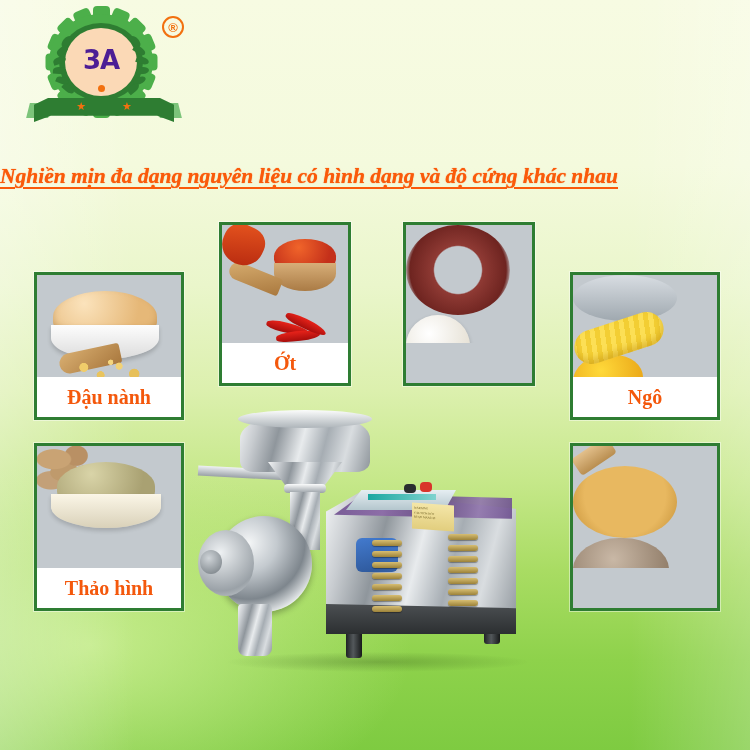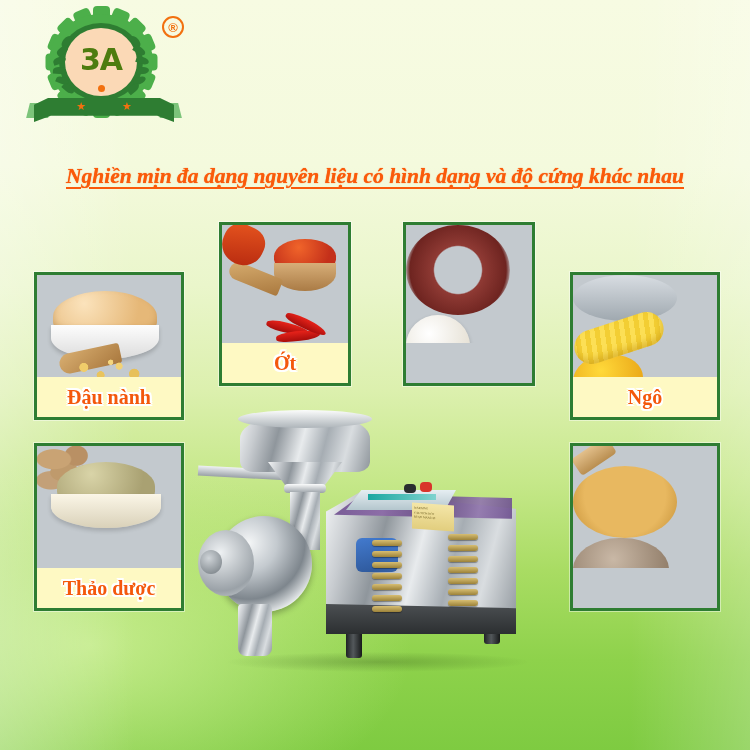--- a/index.html
+++ b/index.html
@@ -49,22 +49,22 @@
     margin-left:-42px; margin-top:-39px; border-radius:50%;
     background:#2E7D32;
   }
   .gear .inner{
     position:absolute; left:50%; top:50%; width:72px; height:68px;
     margin-left:-36px; margin-top:-34px; border-radius:50%;
     background:#FBD9B6;
   }
   .logo-3a{
     position:absolute; left:50%; top:50%; transform:translate(-50%,-56%);
-    font-family:"DejaVu Sans", sans-serif; font-weight:bold; font-size:30px;
-    color:#4d7c0f; letter-spacing:-1px; z-index:6;
+    font-family:"DejaVu Sans", sans-serif; font-weight:bold; font-size:26px;
+    color:#4c1d95; letter-spacing:-1px; z-index:6;
   }
   .laurel{ position:absolute; top:50%; width:26px; height:58px; margin-top:-26px; z-index:5; }
   .laurel.l{ left:10px; } .laurel.r{ right:10px; }
   .laurel span{
     position:absolute; width:13px; height:7px; background:#2E7D32; border-radius:50% 50% 50% 0;
   }
   .logo-dot{
     position:absolute; left:50%; top:72%; width:7px; height:7px; margin-left:-3.5px;
     background:#F2700F; border-radius:50%; z-index:6;
   }
@@ -85,39 +85,39 @@
     display:flex; align-items:center; justify-content:center;
   }
   .logo-tagline{
     position:absolute; left:0; top:116px; width:196px; text-align:center;
     font-family:"DejaVu Sans", sans-serif; font-weight:bold; font-size:15px;
     color:#2E7D32; letter-spacing:.5px; white-space:nowrap;
   }
 
   
   .headline{
-    position:absolute; top:164px; left:0; width:750px; text-align:center;
+    position:absolute; top:164px; left:0; width:750px; 
     font-family:"Liberation Serif", serif; font-style:italic; font-weight:bold;
     font-size:21.5px; color:#FA5A0A; white-space:nowrap;
     text-decoration:underline; text-underline-offset:4px;
     text-shadow:0 0 1px #FA5A0A;
   }
 
   
   .card{
     position:absolute;
     background:#C3C9CE;
     border:3px solid #2E7D32;
     box-shadow:0 0 0 1px rgba(255,255,255,.45);
     overflow:hidden;
   }
   .card .photo{ position:absolute; left:0; right:0; top:0; bottom:40px; overflow:hidden; }
   .card .label{
     position:absolute; left:0; right:0; bottom:0; height:40px;
-    background:#fef9c3;
+    background:#ffffff;
     display:flex; align-items:center; justify-content:center;
     font-family:"Liberation Serif", serif; font-weight:bold; font-size:20px;
     color:#F4580C; white-space:nowrap;
     text-shadow:
       -1.6px -1.6px 0 #fff, 1.6px -1.6px 0 #fff,
       -1.6px 1.6px 0 #fff, 1.6px 1.6px 0 #fff,
        0 -1.8px 0 #fff, 0 1.8px 0 #fff,
       -1.8px 0 0 #fff, 1.8px 0 0 #fff;
   }
   #card-0{ left:34px;  top:272px; width:150px; height:148px; }
@@ -383,21 +383,21 @@
   </div>
   <div class="label">Ngô</div>
 </div>
 
 <div class="card" id="card-4">
   <div class="photo">
     <div class="heap c4-heap"></div>
     <div class="bowl c4-bowl"></div>
     <div class="c4-root"></div>
   </div>
-  <div class="label">Thảo dược</div>
+  <div class="label">Thảo hình</div>
 </div>
 
 <div class="card" id="card-5">
   <div class="photo">
     <div class="c5-handle"></div>
     <div class="c5-bowl"></div>
     <div class="c5-pow"></div>
 
   </div>
 </div>

